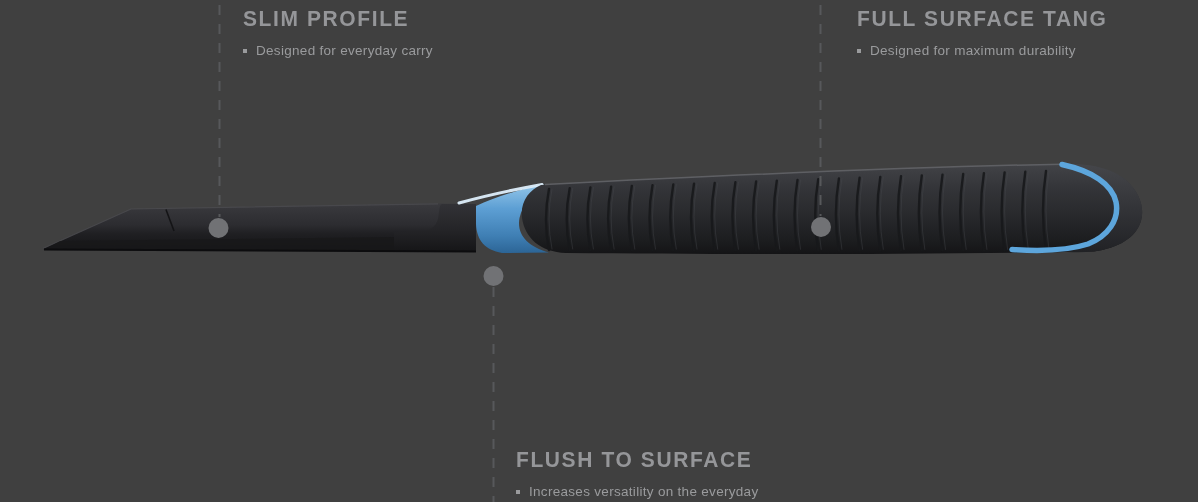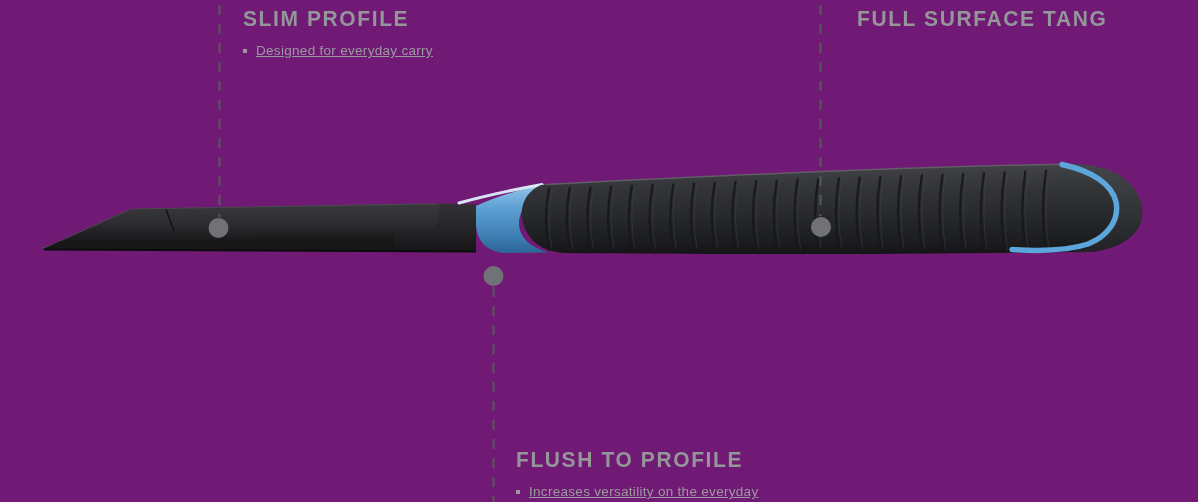--- a/index.html
+++ b/index.html
@@ -8,21 +8,21 @@
     background: #000000;
     width: 1198px;
     height: 502px;
     overflow: hidden;
     font-family: "Liberation Sans", sans-serif;
   }
   .stage {
     position: relative;
     width: 1198px;
     height: 502px;
-    background: #701a75;
+    background: #404040;
   }
   .knife-svg {
     position: absolute;
     left: 0;
     top: 0;
   }
   .callout {
     position: absolute;
     color: #969799;
   }
@@ -42,21 +42,20 @@
     padding: 0;
   }
   .callout-bullets li {
     display: flex;
     align-items: center;
     font-size: 13.5px;
     letter-spacing: 0.3px;
     line-height: 15px;
     color: #9a9b9d;
     white-space: nowrap;
-    text-decoration: underline;
   }
   .bullet-square {
     display: inline-block;
     width: 4px;
     height: 4px;
     background: #9a9b9d;
     margin-right: 9px;
     flex: 0 0 auto;
   }
   .leader-line {
@@ -157,24 +156,30 @@
     <ul class="callout-bullets">
       <li>
         <span class="bullet-square"></span>
         <span>Designed for everyday carry</span>
       </li>
     </ul>
   </div>
 
   <div class="callout" style="left:857px; top:6px;">
     <div class="callout-title">FULL SURFACE TANG</div>
+    <ul class="callout-bullets">
+      <li>
+        <span class="bullet-square"></span>
+        <span>Designed for maximum durability</span>
+      </li>
+    </ul>
   </div>
 
   <div class="callout" style="left:516px; top:447px;">
-    <div class="callout-title">FLUSH TO PROFILE</div>
+    <div class="callout-title">FLUSH TO SURFACE</div>
     <ul class="callout-bullets">
       <li>
         <span class="bullet-square"></span>
         <span>Increases versatility on the everyday</span>
       </li>
     </ul>
   </div>
 
 </div>
 

